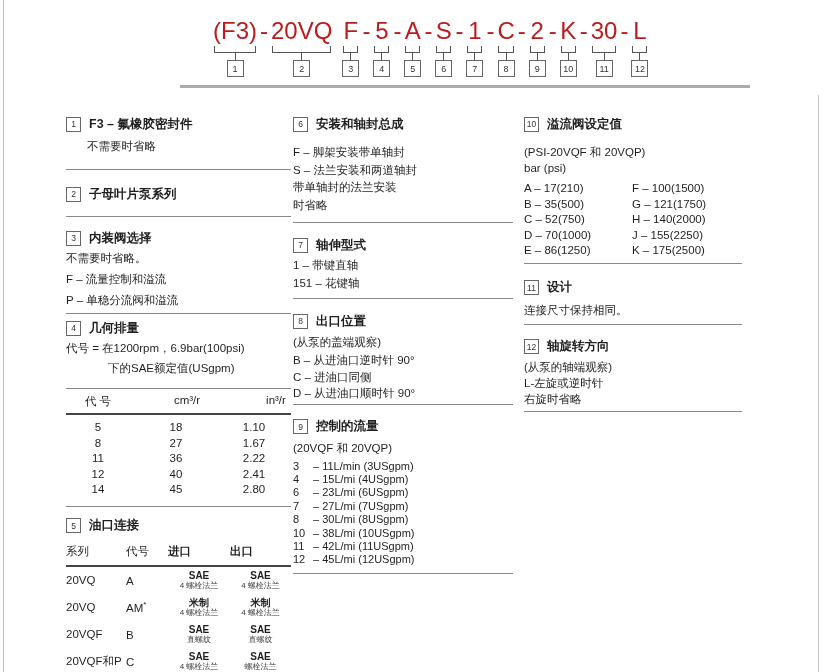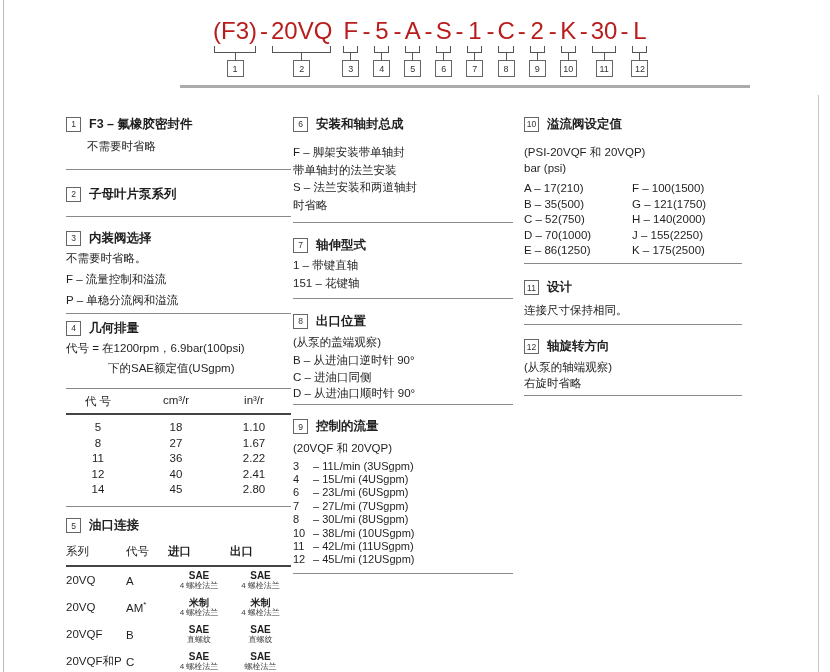--- a/index.html
+++ b/index.html
@@ -57,21 +57,21 @@
 
   #sec10 { padding:16px 0 4px; } 
   #sec10 .note1 { margin-top:12px; }
   .pairs { margin-top:5px; display:grid; grid-template-columns:108px auto; font-size:11.5px; line-height:15.5px; }
   #sec11 { padding:16px 0 4px; } #sec11 .body { margin-top:4px; line-height:20px; }
   #sec12 { padding:14px 0 4px; } #sec12 .body { margin-top:4px; line-height:16px; }
 
   
   .dtable { margin-top:12px; }
   .dt-head { display:grid; grid-template-columns:64px 92px 64px; border-top:1px solid #888;
-             border-bottom:2px solid #444; padding:5px 0 4px; font-size:11.5px; }
+             border-bottom:2px solid #444; padding:5px 0 4px; font-size:11.5px;gap:11px; }
   .dt-head span { text-align:center; }
   .dt-body { padding-top:5px; }
   .dt-row { display:grid; grid-template-columns:64px 92px 64px; font-size:11.5px; line-height:15.5px; }
   .dt-row span { text-align:center; }
 
   
   .ptable { margin-top:2px; }
   .pt-head { display:grid; grid-template-columns:60px 42px 62px 61px; border-bottom:2px solid #444;
              padding:8px 0 6px; font-size:11.5px; }
   .pt-head span:nth-child(3), .pt-head span:nth-child(4) { text-align:left;font-weight:bold; }
@@ -313,22 +313,22 @@
 
 <div class="col" id="col-mid">
 
   <div class="sec" id="sec6">
     <div class="sec-head">
       <span class="sec-num">6</span>
       <span>安装和轴封总成</span>
     </div>
     <div class="body">
       <div>F – 脚架安装带单轴封</div>
+      <div>S – 法兰安装和两道轴封</div>
       <div>带单轴封的法兰安装</div>
-      <div>S – 法兰安装和两道轴封</div>
       <div>时省略</div>
     </div>
   </div>
 
   <div class="sec" id="sec7">
     <div class="sec-head">
       <span class="sec-num">7</span>
       <span>轴伸型式</span>
     </div>
     <div class="body">
@@ -426,16 +426,17 @@
     </div>
   </div>
 
   <div class="sec" id="sec12">
     <div class="sec-head">
       <span class="sec-num">12</span>
       <span>轴旋转方向</span>
     </div>
     <div class="body">
       <div>(从泵的轴端观察)</div>
+      <div>L-左旋或逆时针</div>
       <div>右旋时省略</div>
     </div>
   </div>
 </div>
 
 </body></html>

